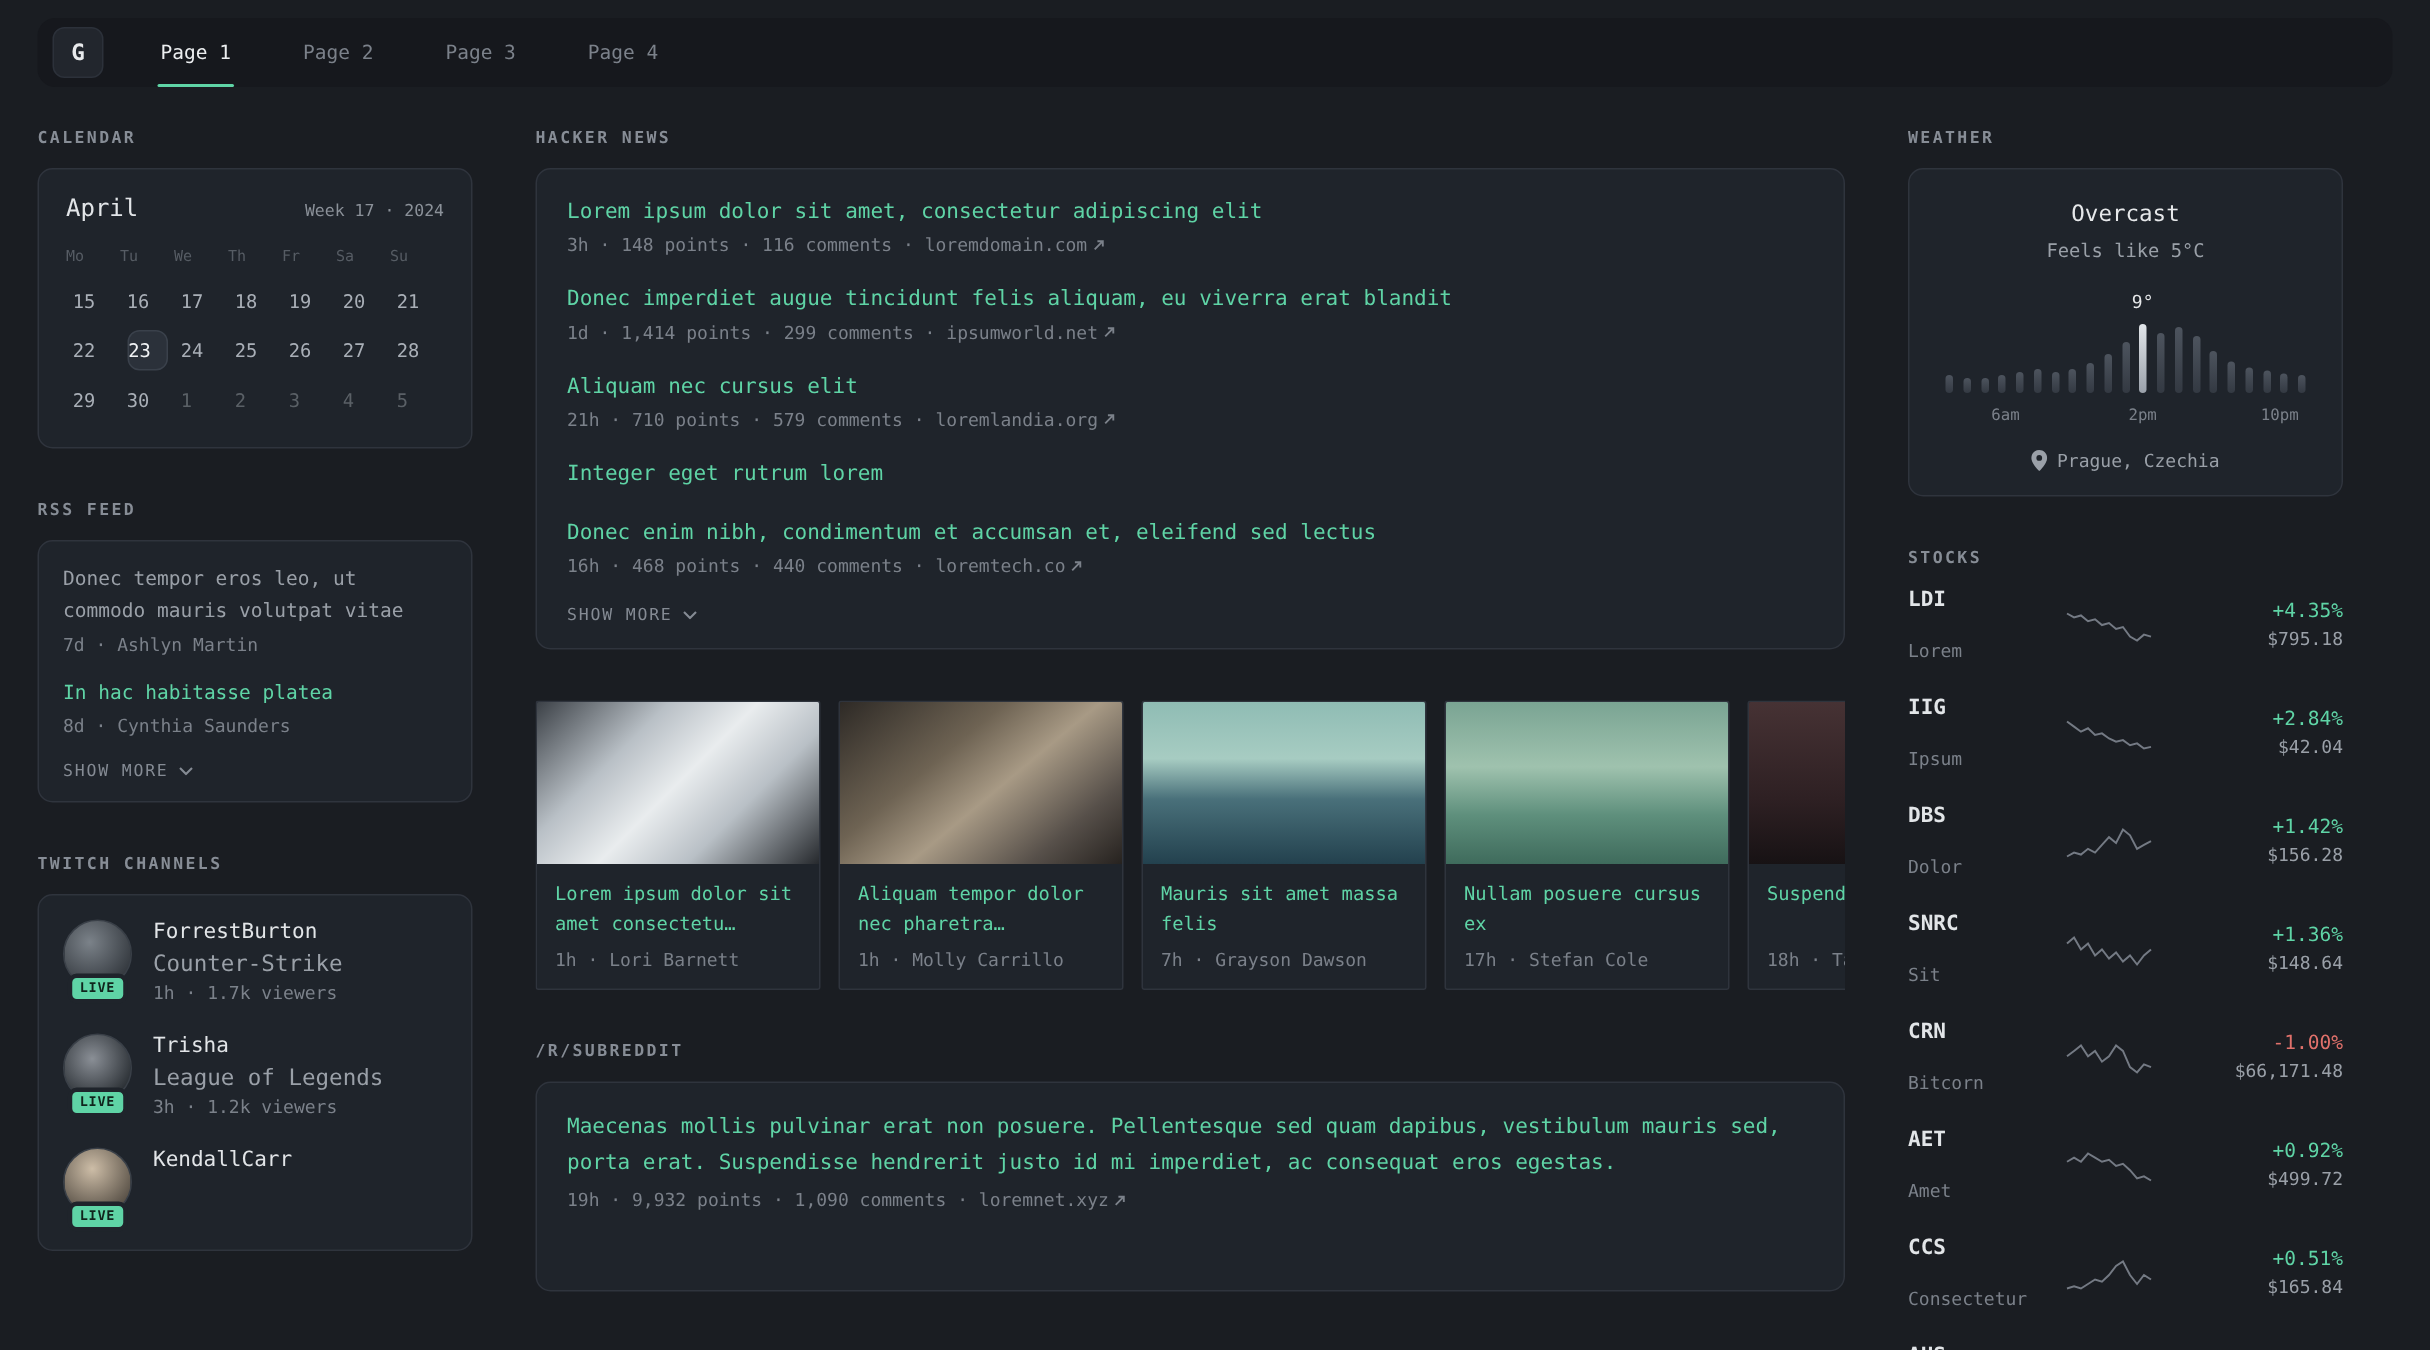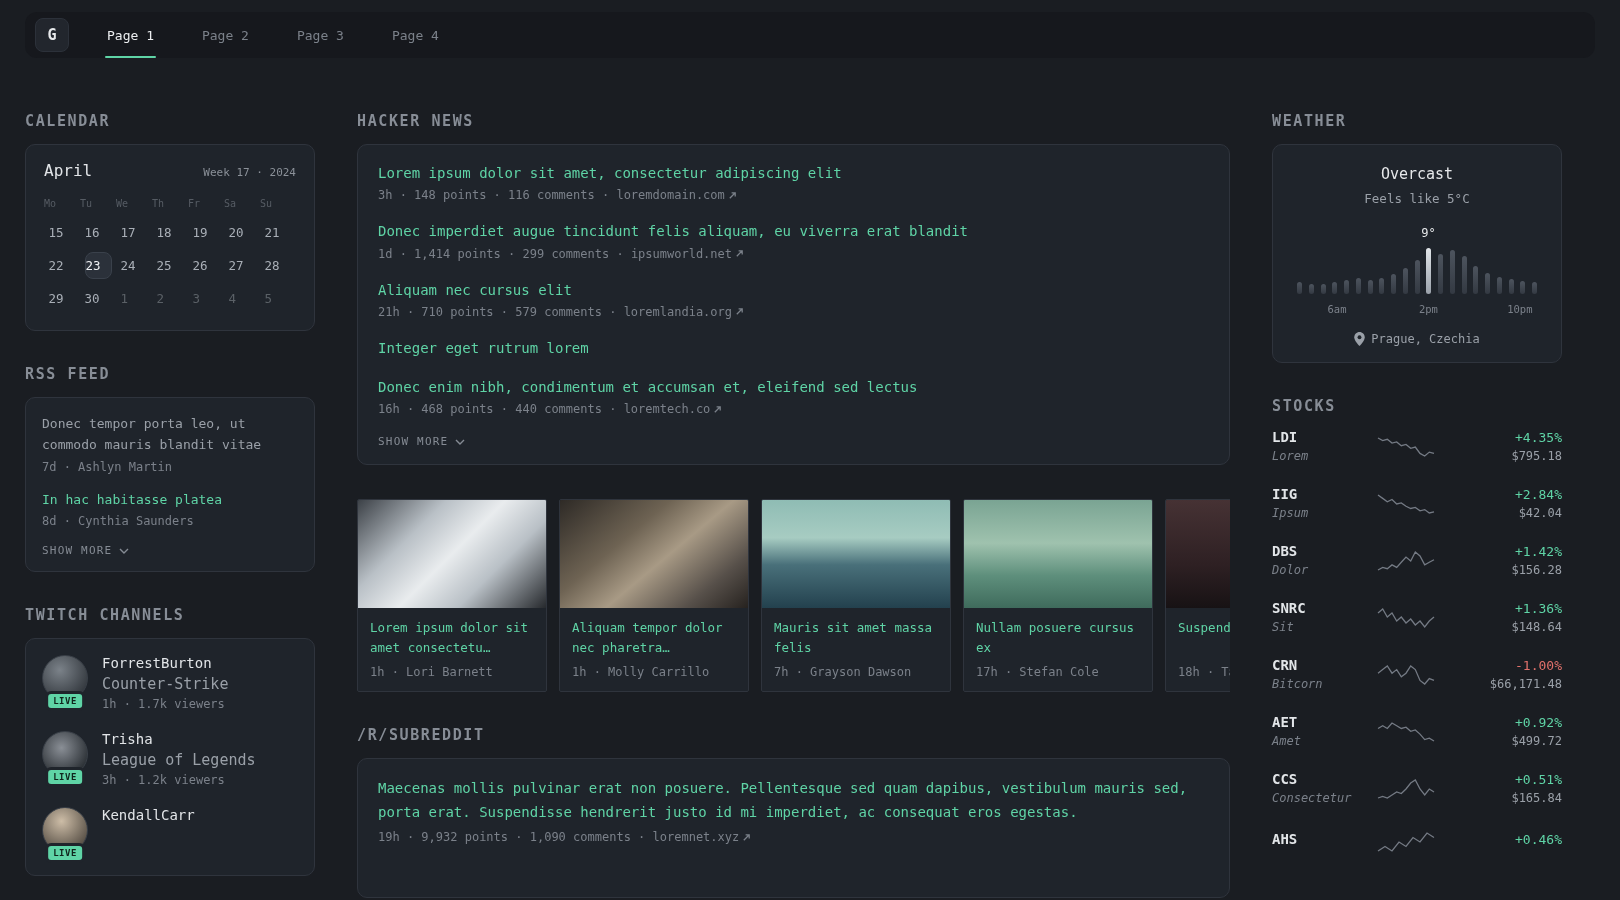--- a/index.html
+++ b/index.html
@@ -22,21 +22,21 @@
   .tabs{display:flex; margin-left:14px;}
   .tab{padding:0 24px; display:flex; align-items:center; color:var(--dimmer); font-size:13px; position:relative;}
   .tab.active{color:#eceef0;}
   .tab.active::after{content:""; position:absolute; left:22px; right:22px; bottom:0; height:2px;
                      background:var(--accent); border-radius:2px;}
 
   
   .columns{display:grid; grid-template-columns:290px 873px 290px; column-gap:42px;
            padding:27px 0 0 25px; align-items:start;}
   .widget{margin-bottom:34px;}
-  .w-title{font-size:15px; font-weight:600; letter-spacing:1.6px; color:#878d96; margin-bottom:14px;margin-top:27px;}
+  .w-title{font-size:11px; font-weight:600; letter-spacing:1.6px; color:#878d96; margin-bottom:14px;}
   .card{background:var(--card); border:1px solid var(--border); border-radius:10px;}
 
   
   .cal-card{padding:16px 18px 18px;}
   .cal-head{display:flex; justify-content:space-between; align-items:baseline;}
   .cal-month{font-size:16px; color:#e2e5e8;}
   .cal-week{font-size:11px; color:#8b9199;}
   .cal-grid{display:grid; grid-template-columns:repeat(7,1fr); row-gap:6px; margin-top:15px; text-align:left;}
   .cal-dow{font-size:10px; color:#565c64; line-height:18px;}
   .cal-day{font-size:12.5px; color:#a9afb7; width:27px; height:27px; line-height:27px; margin:0 auto;}
@@ -102,21 +102,21 @@
   .wbar.hi{background:linear-gradient(to top,#9aa1aa,#e2e6ea);}
   .wx-times{position:relative; height:14px; margin-top:9px;}
   .wx-times span{position:absolute; top:0; transform:translateX(-50%); font-size:10.5px; color:var(--dimmer);}
   .wx-loc{margin-top:15px; display:flex; align-items:center; justify-content:center; gap:6px;
           font-size:12px; color:var(--dim);}
 
   
   .stock-row{display:flex; align-items:center; margin-bottom:23px; cursor:pointer;}
   .s-id{width:94px;}
   .s-sym{font-size:14px; font-weight:bold; color:#e2e5e8;}
-  .s-name{font-size:12px; color:var(--dimmer); margin-top:4px;font-style:italic;}
+  .s-name{font-size:12px; color:var(--dimmer); margin-top:19px;}
   .spark{width:64px; height:26px; margin:0 8px;}
   .s-right{margin-left:auto; text-align:right;}
   .s-change{font-size:13px; color:var(--accent);}
   .s-change.neg{color:var(--neg);}
   .s-price{font-size:12px; color:var(--dim); margin-top:4px;}
 </style>
 </head>
 <body>
 
 <header class="topbar">
@@ -170,21 +170,21 @@
             <div class="cal-day muted">4</div>
             <div class="cal-day muted">5</div>
           </div>
       </div>
     </div>
 
     <div class="widget">
       <h2 class="w-title">RSS FEED</h2>
       <div class="card rss-card">
         <article class="rss-item">
-          <a class="item-title visited">Donec tempor porta leo, ut commodo mauris blandit vitae</a>
+          <a class="item-title visited">Donec tempor eros leo, ut commodo mauris volutpat vitae</a>
           <div class="item-meta">7d · Ashlyn Martin</div>
         </article>
         <article class="rss-item">
           <a class="item-title">In hac habitasse platea</a>
           <div class="item-meta">8d · Cynthia Saunders</div>
         </article>
         <button class="show-more">
           <span>SHOW MORE</span>
           <svg class="icon" width="10" height="6" viewBox="0 0 10 6">
               <path d="M1 1 L5 5 L9 1"></path>

